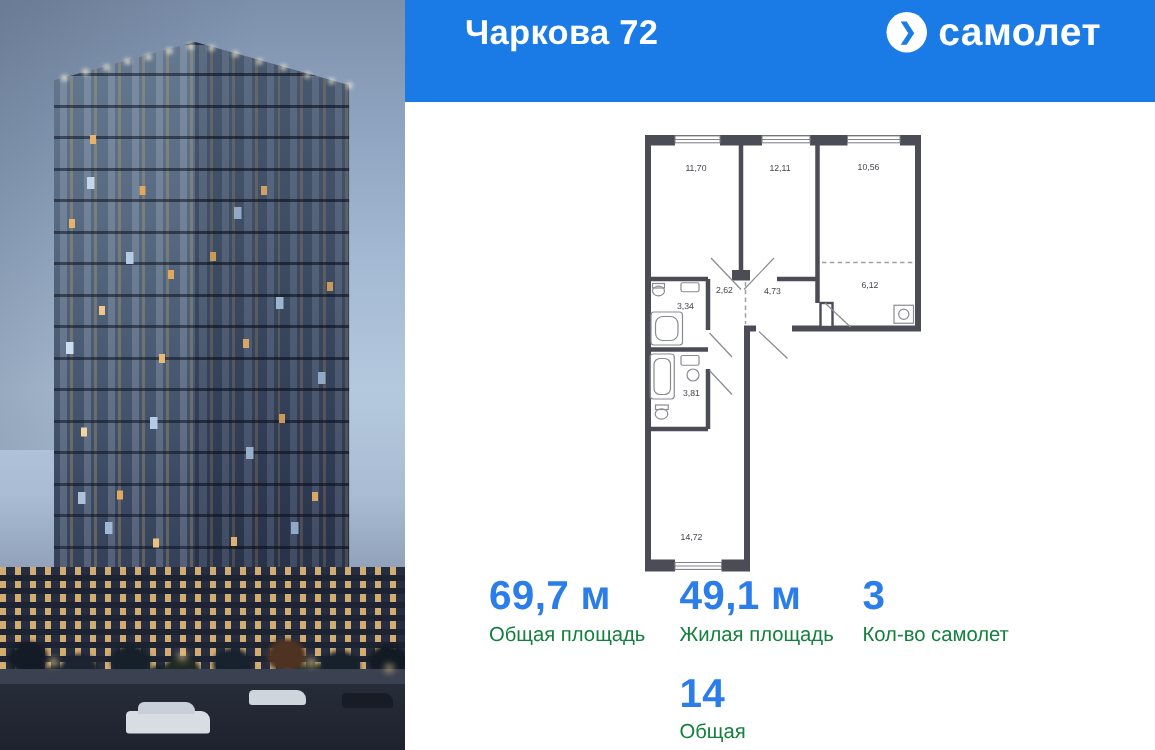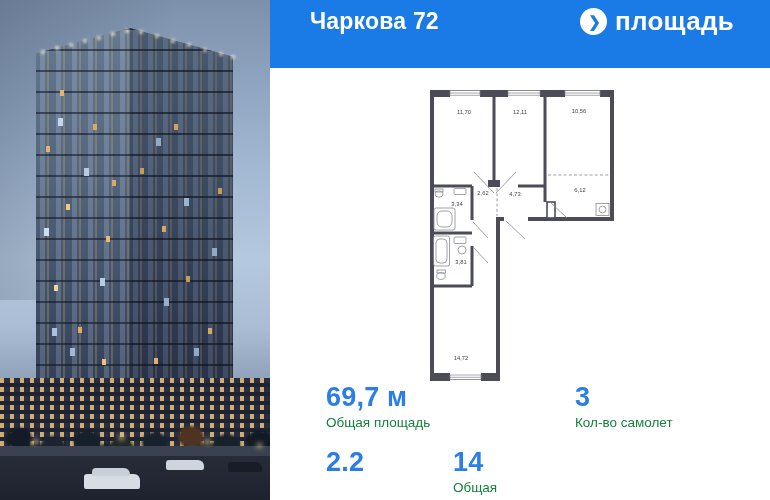--- a/index.html
+++ b/index.html
@@ -112,21 +112,21 @@
   </div>
 
   <div class="panel">
 
     <div class="header">
       <div class="title">Чаркова 72</div>
       <div class="logo">
         <div class="logo-circle">
           <span>❯</span>
         </div>
-        <div class="logo-text">площадь</div>
+        <div class="logo-text">самолет</div>
       </div>
     </div>
 
     <svg class="plan" width="184" height="292" viewBox="0 0 184 292" xmlns="http://www.w3.org/2000/svg">
 
       <path d="M2,2 H182 V129 H68 V288 H2 Z" fill="#ffffff" stroke="#4b4c55" stroke-width="4"></path>
 
       <g fill="#4b4c55">
         <rect x="0" y="0" width="20" height="7"></rect>
         <rect x="50" y="0" width="28" height="7"></rect>
@@ -208,27 +208,28 @@
         <text x="31" y="270">14,72</text>
       </g>
     </svg>
 
     <div class="stats">
       <div class="stat">
         <div class="v">69,7 м</div>
         <div class="l">Общая площадь</div>
       </div>
       <div class="stat">
+        <div class="v">49,1 м</div>
+        <div class="l">Жилая площадь</div>
       </div>
       <div class="stat">
         <div class="v">3</div>
         <div class="l">Кол-во самолет</div>
       </div>
       <div class="stat">
-        <div class="v">2.2</div>
       </div>
       <div class="stat">
         <div class="v">14</div>
         <div class="l">Общая</div>
       </div>
     </div>
 
   </div>
 </div>
 

